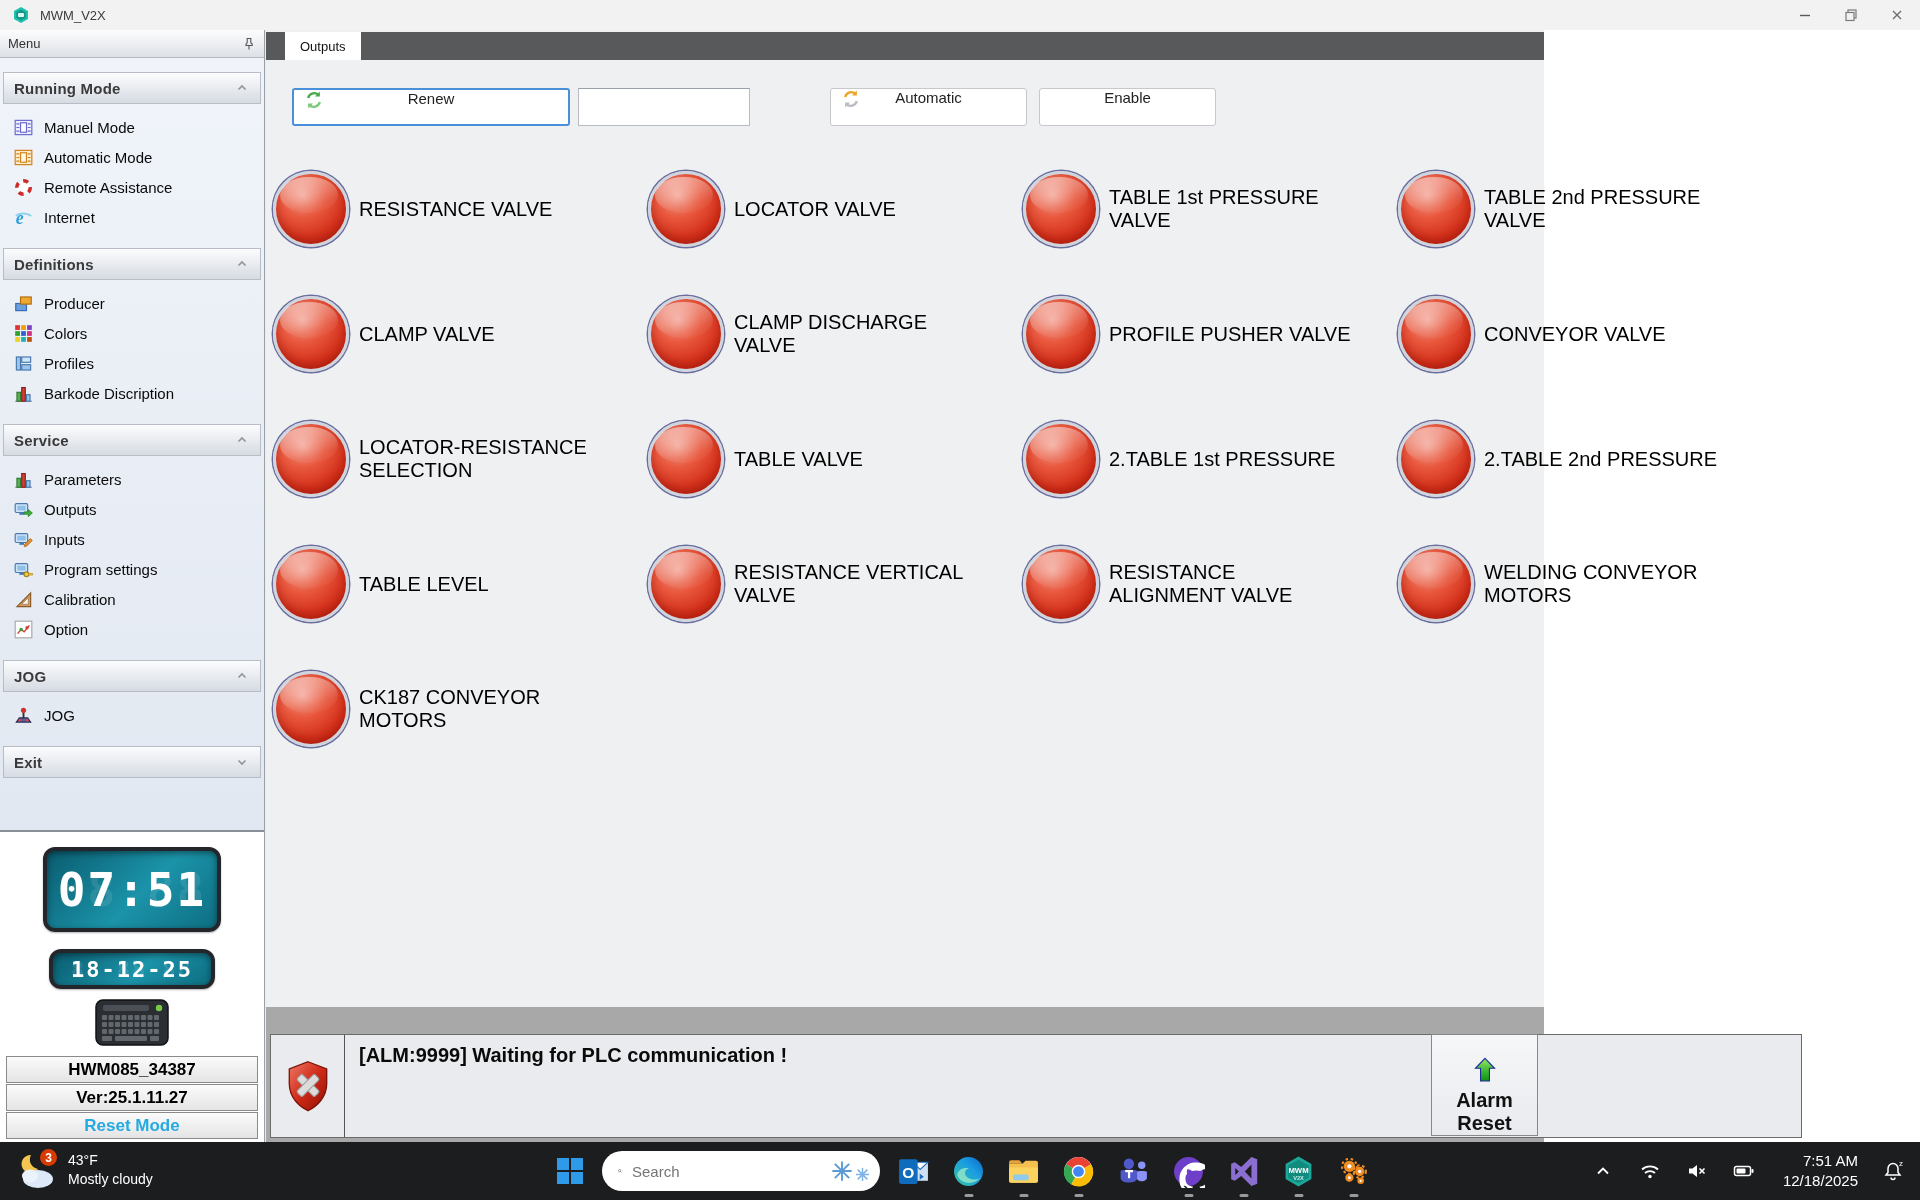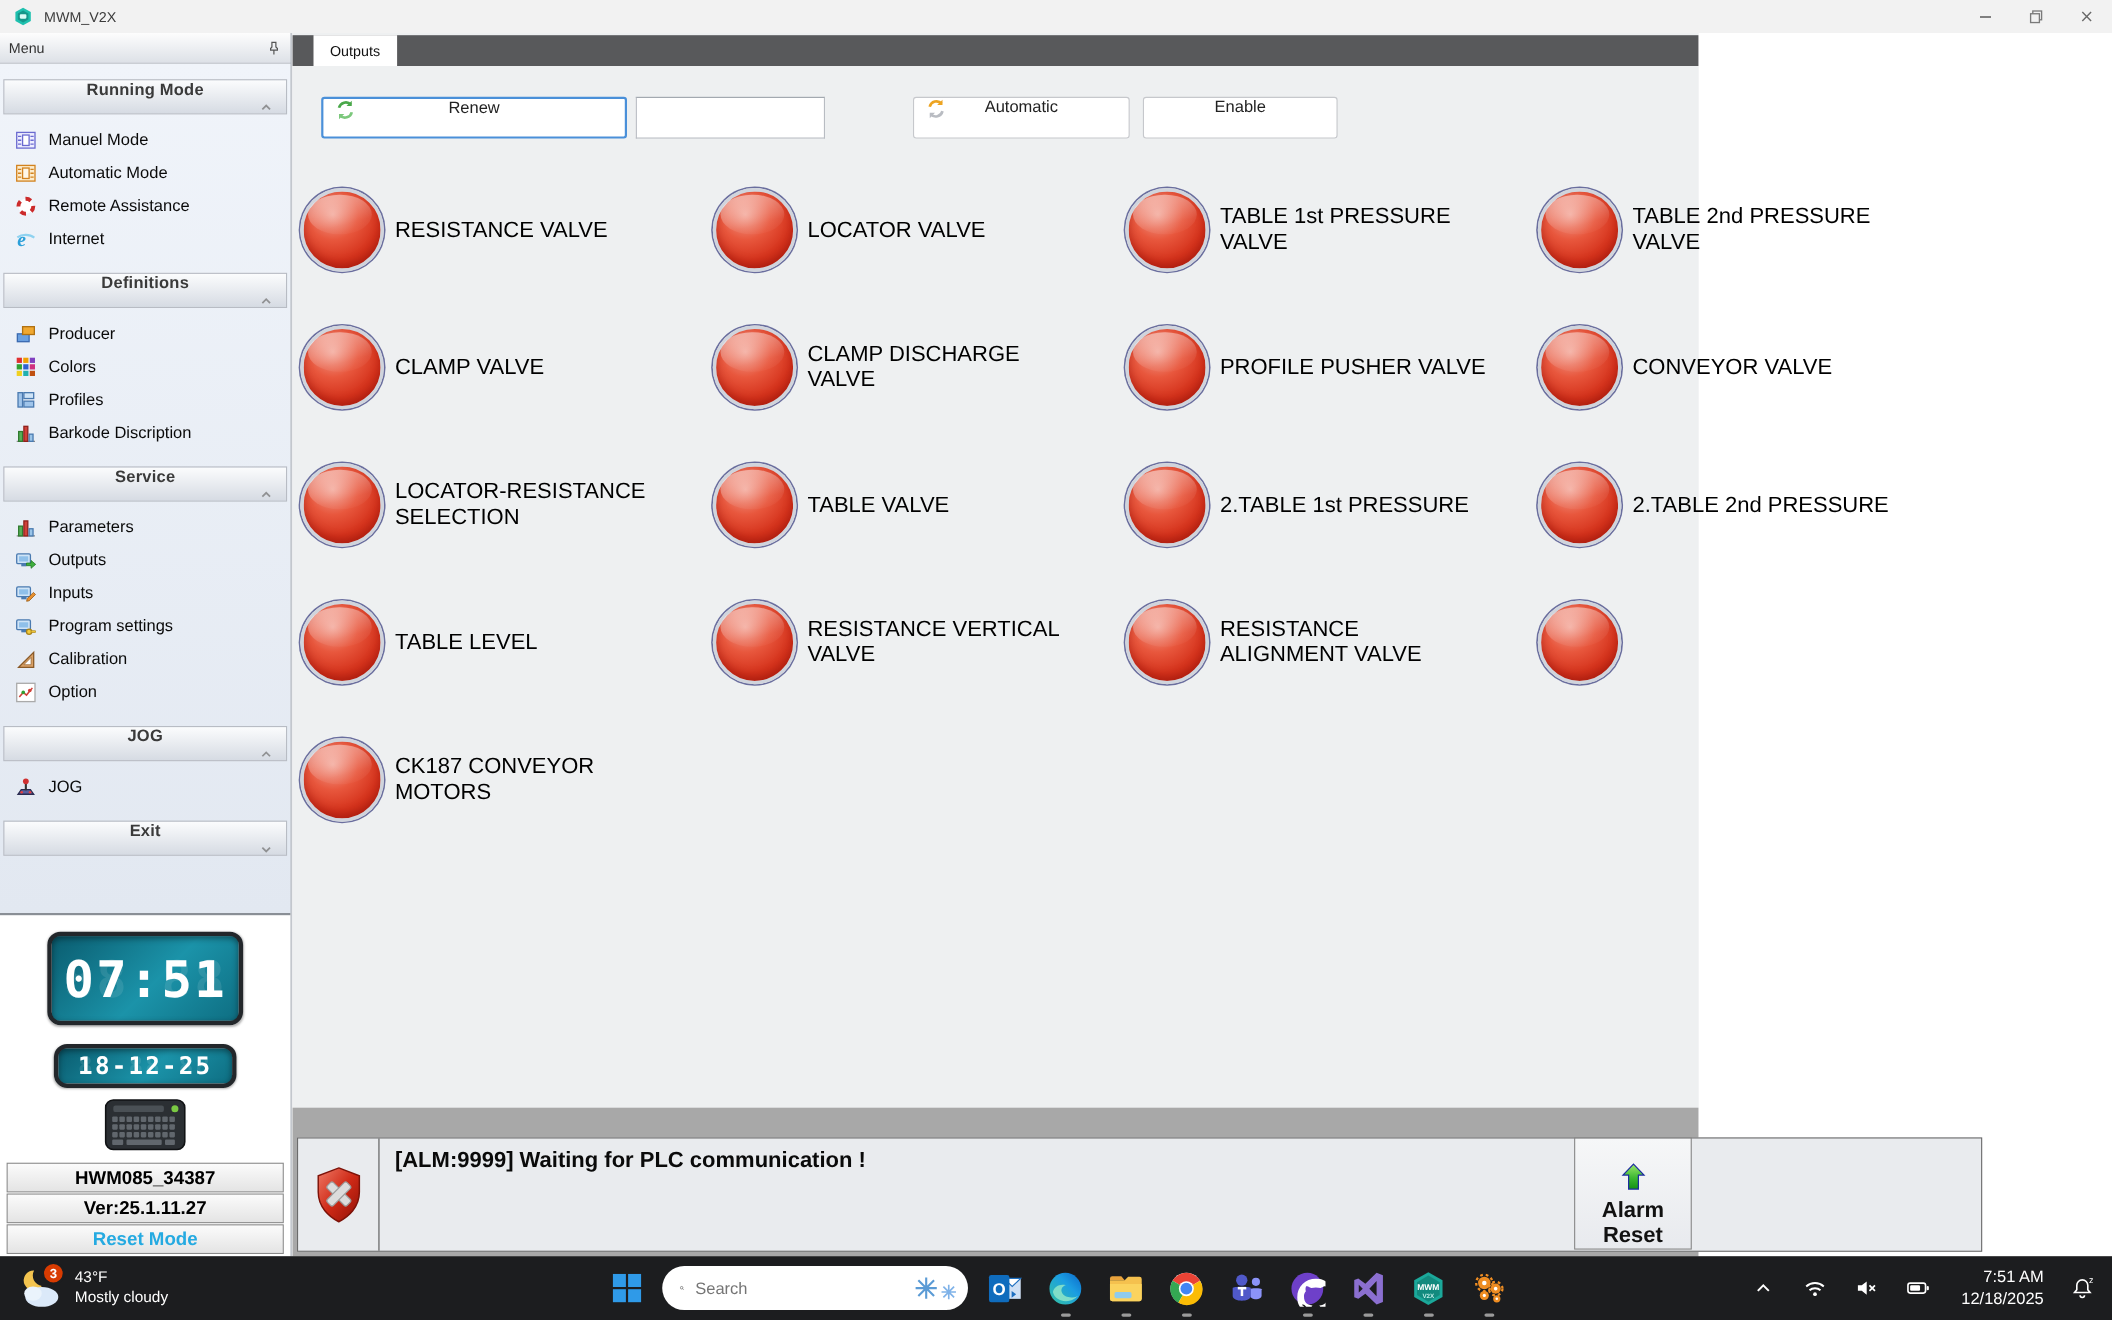--- a/index.html
+++ b/index.html
@@ -18,21 +18,21 @@
   .sidebar { position:absolute; left:0; top:30px; width:265px; bottom:58px; background:#edf1f7; border-right:1px solid #9aa0a8; display:flex; flex-direction:column; }
   .main { position:absolute; left:266px; top:30px; right:0; bottom:58px; background:#eef0f1; }
 
   
   .menu-header { height:28px; background:linear-gradient(#fdfdfd,#dde1e7); border-bottom:1px solid #b5b9c0; display:flex; align-items:center; padding:0 8px; font-size:13px; color:#333; }
   .menu-header .spacer { flex:1; }
   .pin { width:14px; height:14px; }
   .nav { flex:1; overflow:hidden; background:linear-gradient(#f0f4fa,#e2e8f1); padding-top:14px; }
   .section { margin-top:16px; }
   .section:first-child { margin-top:0; }
-  .section-header { height:32px; margin:0 3px; border:1px solid #b8bcc4; background:linear-gradient(#fbfcfd,#d6dbe3); display:flex; align-items:center; padding:0 10px;flex-direction:column; }
+  .section-header { height:32px; margin:0 3px; border:1px solid #b8bcc4; background:linear-gradient(#fbfcfd,#d6dbe3); display:flex; align-items:center; padding:0 10px; }
   .section-title { font-weight:bold; font-size:15px; color:#3a3a3a; letter-spacing:.2px; }
   .section-chevron { margin-left:auto; width:16px; height:16px; opacity:.75; }
   .section-items { padding:8px 0 0 0; }
   .item { height:30px; display:flex; align-items:center; padding-left:14px; cursor:default; }
   .item-icon { width:19px; height:19px; margin-right:11px; flex:0 0 auto; }
   .item-icon svg { width:100%; height:100%; }
   .item-label { font-size:15px; color:#0a0a0a; }
 
   .side-bottom { height:312px; background:#fff; border-top:2px solid #8a8f96; }
   .lcd { background:linear-gradient(135deg,#0a5c6f 0%,#1b93a9 55%,#0e6e82 100%); border:4px solid #23272b; border-radius:12px; box-shadow:inset 0 2px 6px rgba(0,0,0,.45), 0 1px 2px rgba(0,0,0,.3); color:#fff; font-family:"DejaVu Sans Mono",monospace; font-weight:bold; display:flex; align-items:center; justify-content:center; position:relative; }
@@ -487,20 +487,21 @@
     <div class="lamp-label">RESISTANCE VERTICAL VALVE</div>
   </div>
 
   <div class="cell">
     <div class="lamp"></div>
     <div class="lamp-label">RESISTANCE ALIGNMENT VALVE</div>
   </div>
 
   <div class="cell">
     <div class="lamp"></div>
+    <div class="lamp-label">WELDING CONVEYOR MOTORS</div>
   </div>
 
   <div class="cell">
     <div class="lamp"></div>
     <div class="lamp-label">CK187 CONVEYOR MOTORS</div>
   </div>
 </div>
 
     <div class="alarm-region">
       <div class="alarm-panel">

